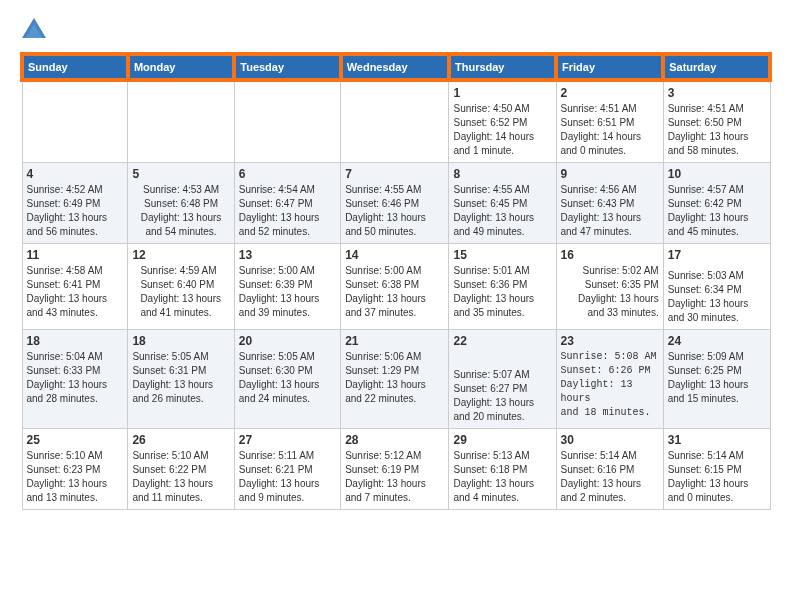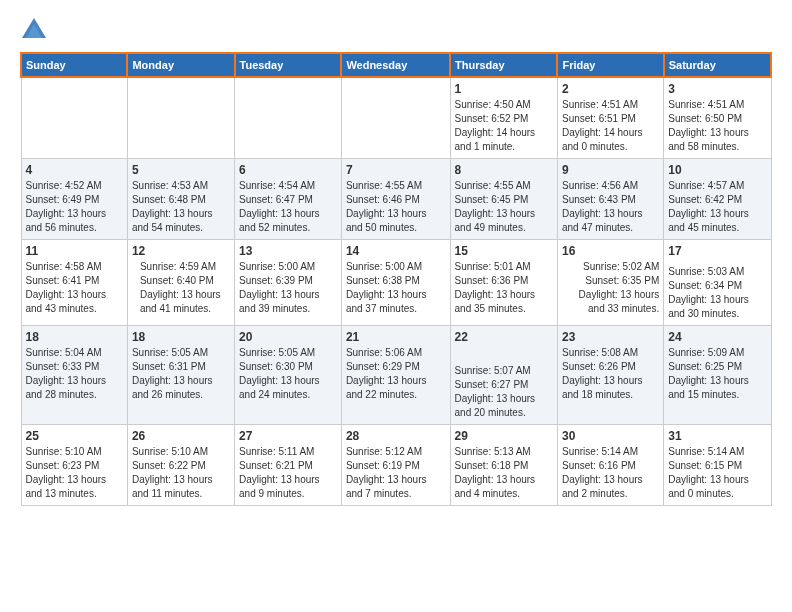--- a/index.html
+++ b/index.html
@@ -63,21 +63,21 @@
       border-collapse: collapse;
       font-size: 10px;
     }
     .calendar thead tr th {
       background: #2a6db5;
       color: #fff;
       padding: 5px 4px;
       text-align: left;
       font-size: 11px;
       font-weight: bold;
-      border: 2px solid #f97316;
+      border: 4px solid #f97316;
     }
     .calendar tbody tr td {
       border: 1px solid #ccc;
       vertical-align: top;
       padding: 4px 4px;
       width: 113px;
       min-height: 70px;
       height: 70px;
     }
     .calendar tbody tr:nth-child(odd) td {
@@ -166,21 +166,21 @@
         <tr>
           <td>
             <span class="day-num">4</span>
             <div class="day-info" style="white-space: pre-line;">Sunrise: 4:52 AM
 Sunset: 6:49 PM
 Daylight: 13 hours
 and 56 minutes.</div>
           </td>
           <td>
             <span class="day-num">5</span>
-            <div class="day-info" style="white-space: pre-line;">Sunrise: 4:53 AM
+            <div class="day-info" style="white-space: pre-line; text-align: center;">Sunrise: 4:53 AM
 Sunset: 6:48 PM
 Daylight: 13 hours
 and 54 minutes.</div>
           </td>
           <td>
             <span class="day-num">6</span>
             <div class="day-info" style="white-space: pre-line;">Sunrise: 4:54 AM
 Sunset: 6:47 PM
 Daylight: 13 hours
 and 52 minutes.</div>
@@ -283,34 +283,34 @@
           <td>
             <span class="day-num">20</span>
             <div class="day-info" style="white-space: pre-line;">Sunrise: 5:05 AM
 Sunset: 6:30 PM
 Daylight: 13 hours
 and 24 minutes.</div>
           </td>
           <td>
             <span class="day-num">21</span>
             <div class="day-info" style="white-space: pre-line;">Sunrise: 5:06 AM
-Sunset: 6:29 PM
+Sunset: 1:29 PM
 Daylight: 13 hours
 and 22 minutes.</div>
           </td>
           <td>
             <span class="day-num">22</span>
             <div class="day-info" style="white-space: pre-line; margin-top: 20px;">Sunrise: 5:07 AM
 Sunset: 6:27 PM
 Daylight: 13 hours
 and 20 minutes.</div>
           </td>
           <td>
             <span class="day-num">23</span>
-            <div class="day-info" style="white-space: pre-line;">Sunrise: 5:08 AM
+            <div class="day-info" style="white-space: pre-line; font-family: Liberation Mono, monospace;">Sunrise: 5:08 AM
 Sunset: 6:26 PM
 Daylight: 13 hours
 and 18 minutes.</div>
           </td>
           <td>
             <span class="day-num">24</span>
             <div class="day-info" style="white-space: pre-line;">Sunrise: 5:09 AM
 Sunset: 6:25 PM
 Daylight: 13 hours
 and 15 minutes.</div>

